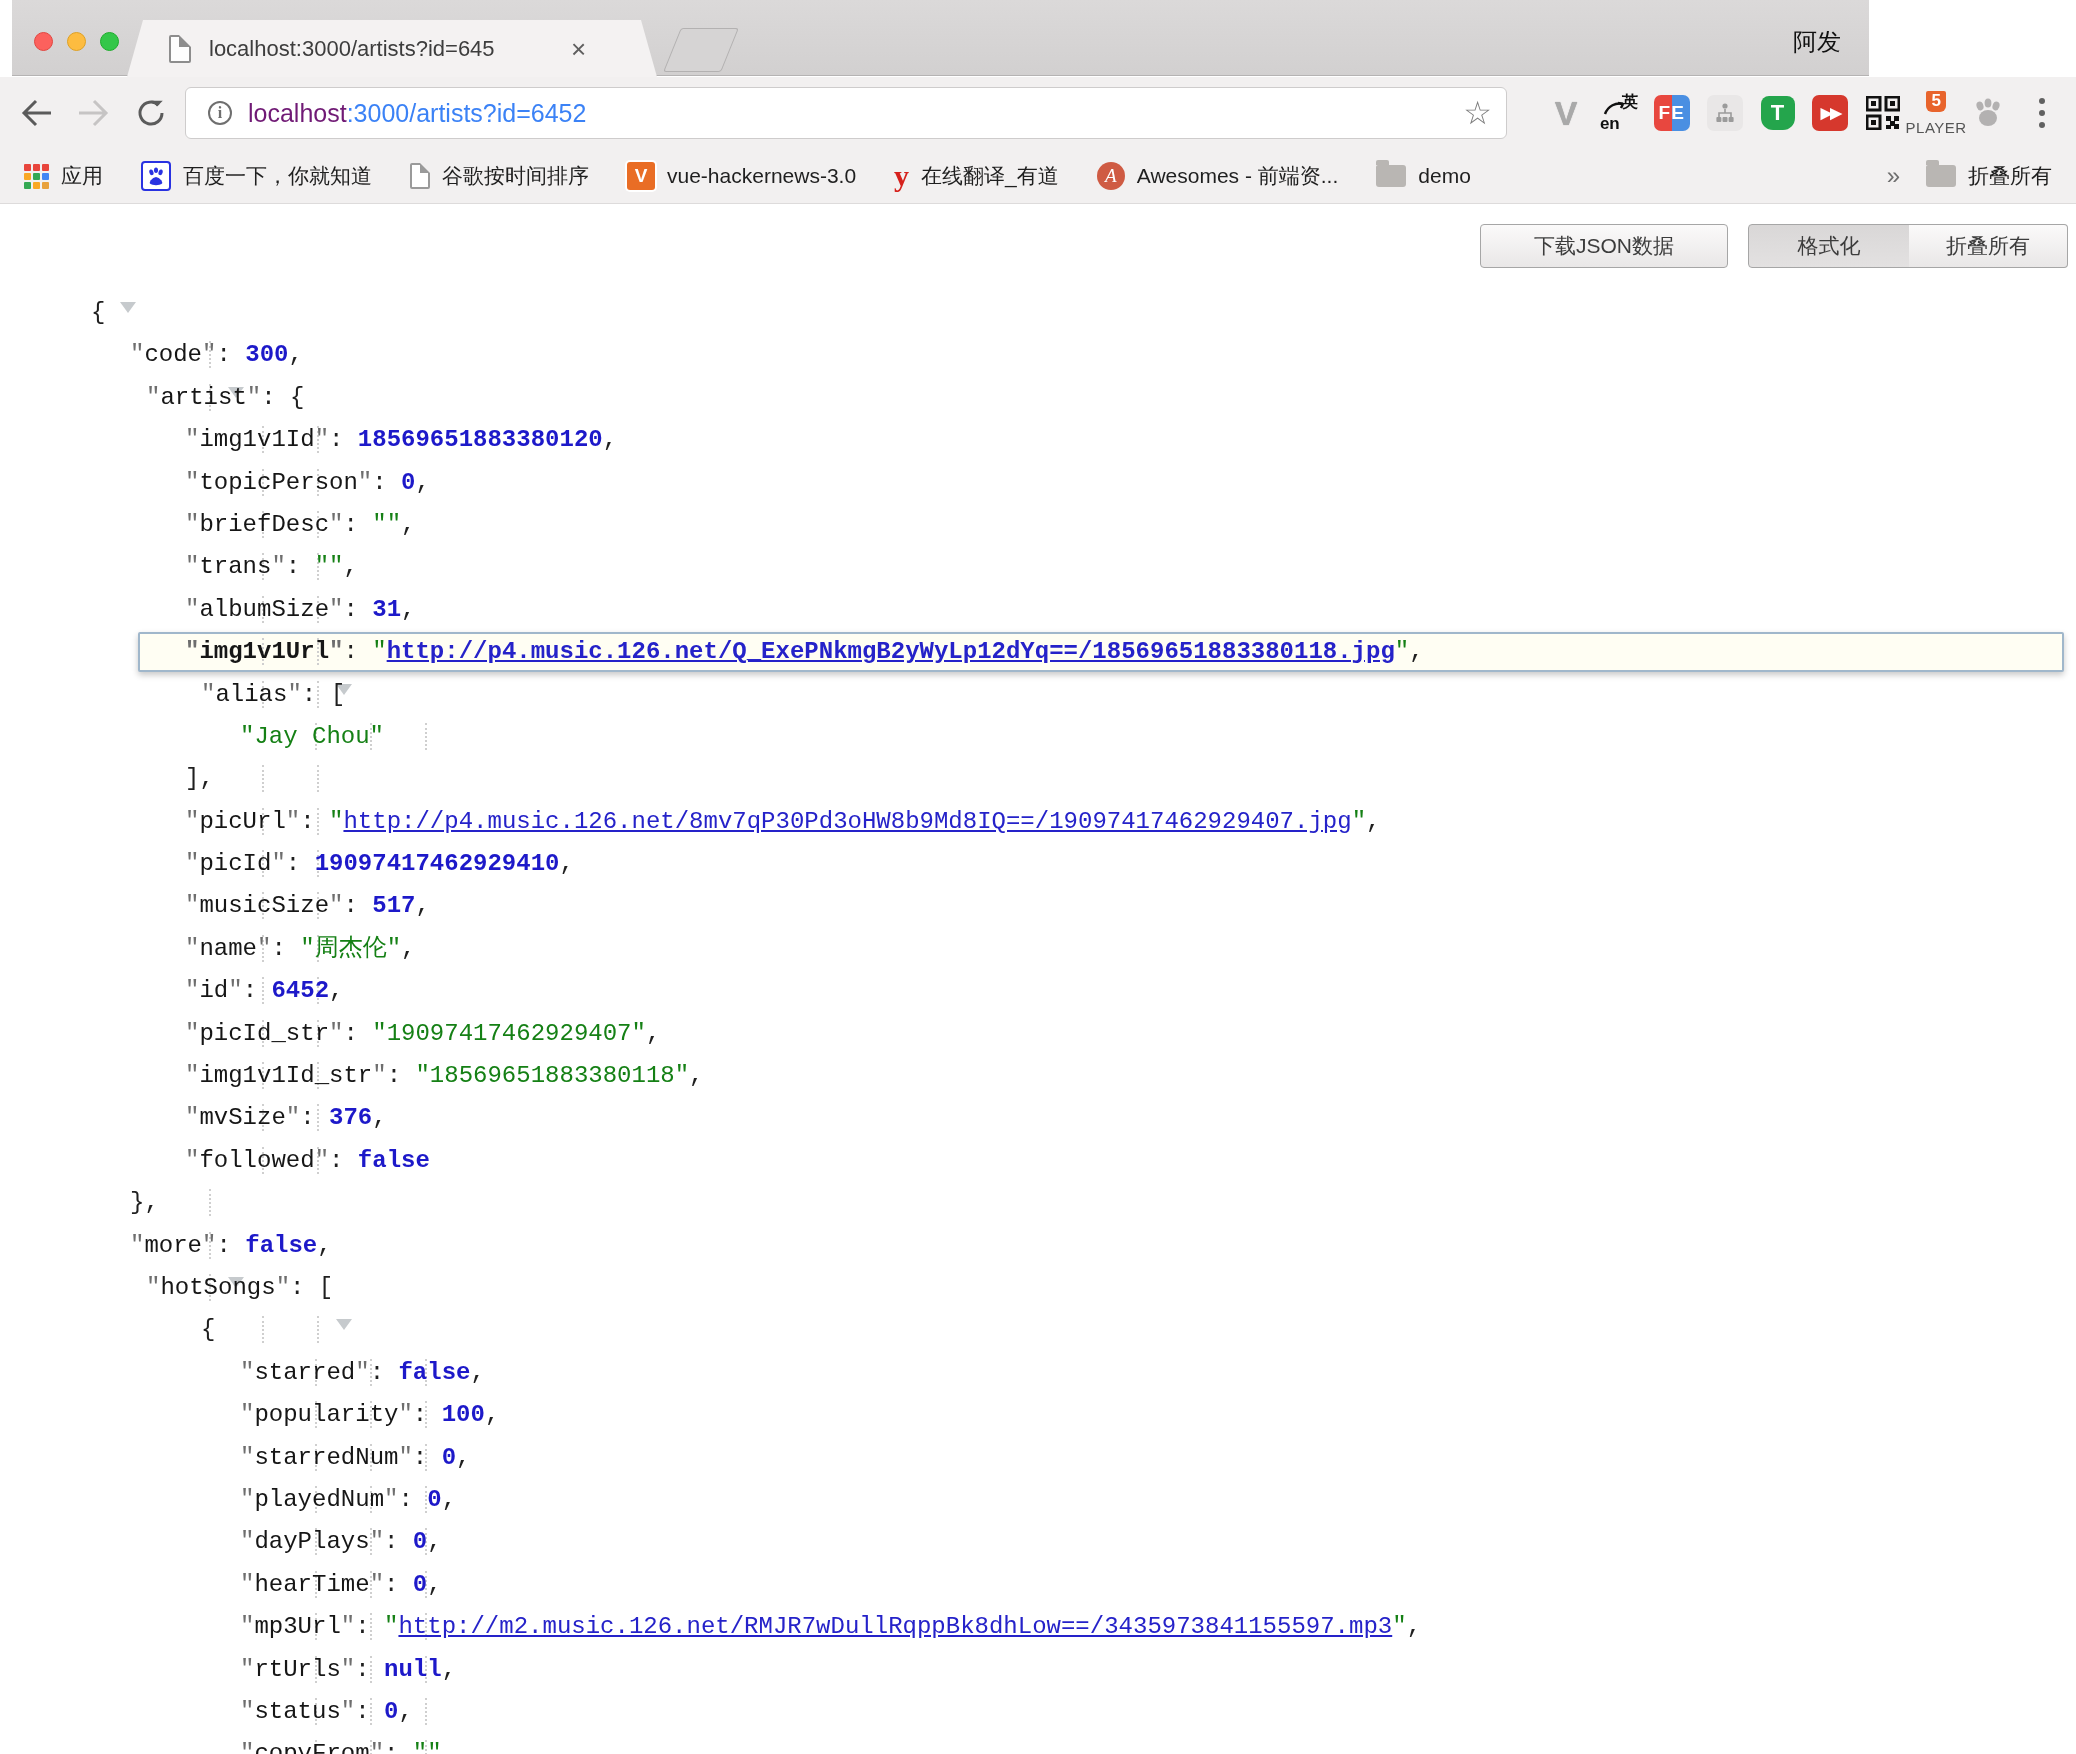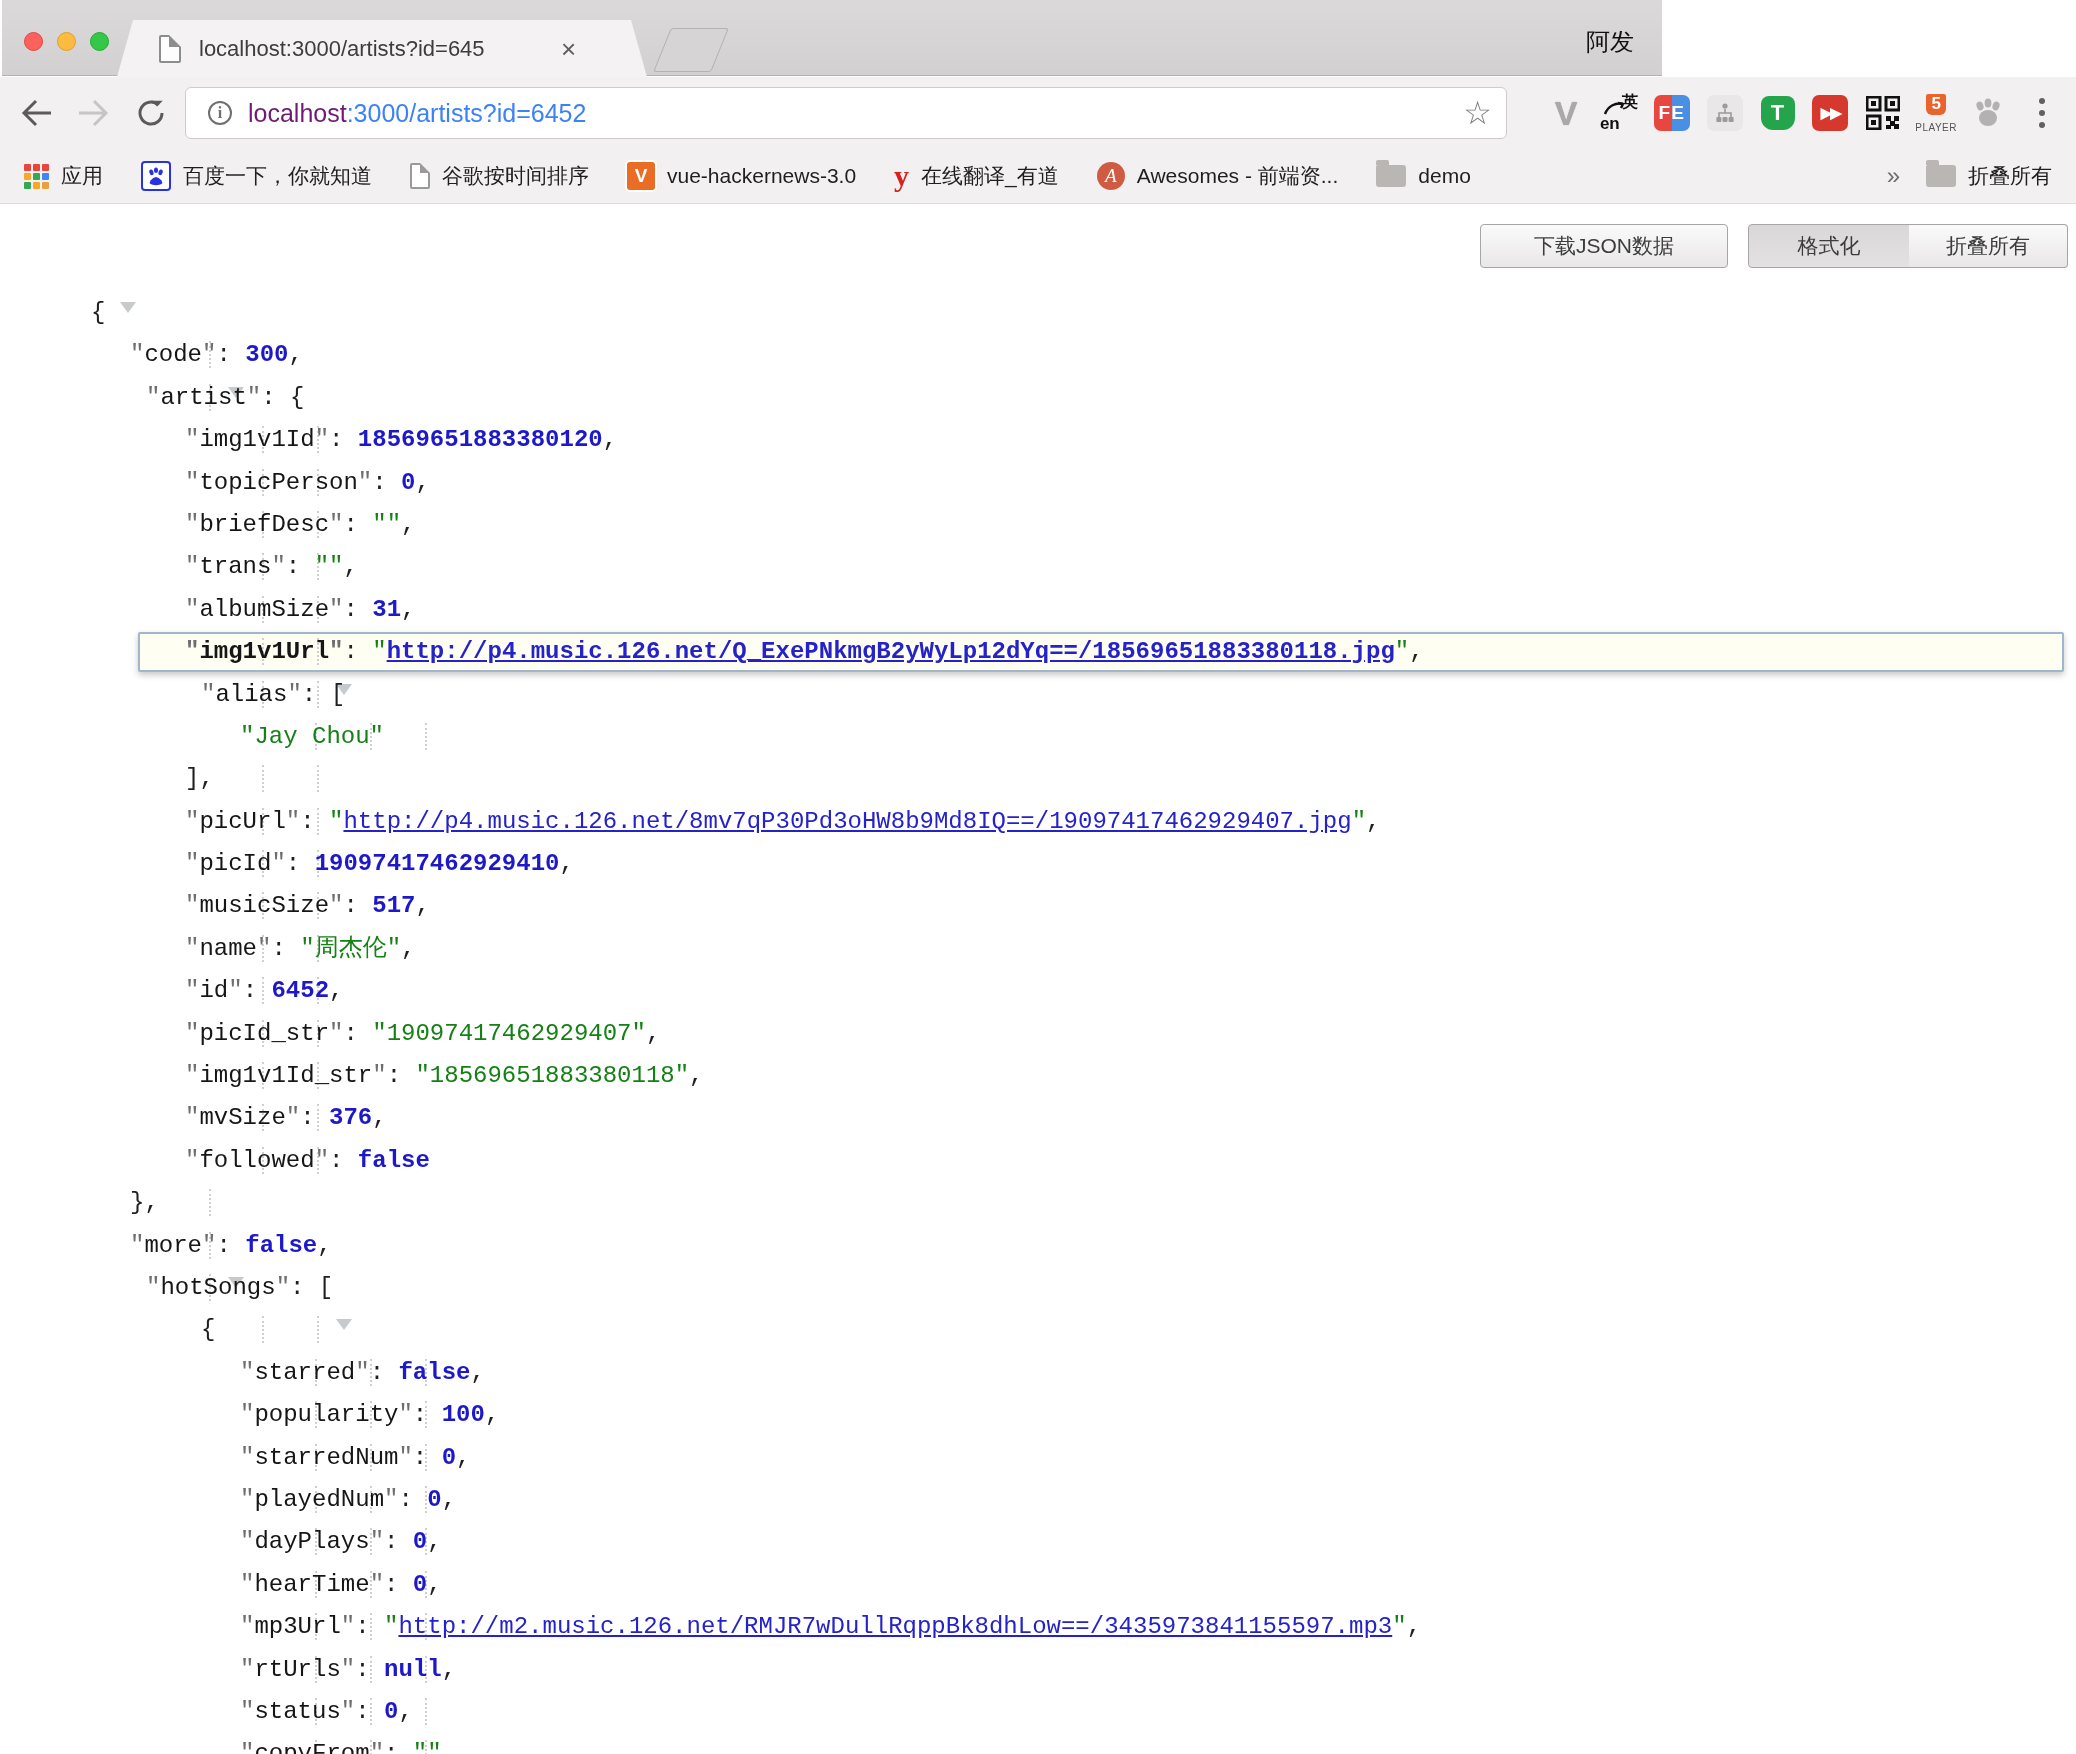--- a/index.html
+++ b/index.html
@@ -1,21 +1,21 @@
 <!DOCTYPE html>
 <html><head>
 <meta charset="utf-8">
 <style>
   * { margin:0; padding:0; box-sizing:border-box; }
   html,body { width:2076px; height:1754px; overflow:hidden; background:#fff;
     font-family:"Liberation Sans", sans-serif; }
   #stage { position:relative; width:2076px; height:1754px; }
 
   
-  .tabstrip { position:absolute; left:2px; top:0; width:1660px; height:76px;
+  .tabstrip { position:absolute; left:12px; top:0; width:1857px; height:76px;
     background:linear-gradient(#dbd9d9,#d2d0d0); border-bottom:1px solid #b5b3b3; }
   .lights { position:absolute; left:22px; top:32px; display:flex; gap:14px; }
   .light { width:19px; height:19px; border-radius:50%; }
   .light.r { background:#fc615d; border:1px solid #e24640; }
   .light.y { background:#fdbc40; border:1px solid #dfa123; }
   .light.g { background:#34c749; border:1px solid #1dad2b; }
   .tab { position:absolute; left:115px; top:20px; width:530px; height:57px;
     background:#f4f2f2; clip-path:polygon(16px 0, calc(100% - 16px) 0, 100% 100%, 0 100%);
     display:flex; align-items:center; }
   .tab-doc { width:22px; height:28px; border:2px solid #8d8d8d; border-radius:2px;
@@ -59,21 +59,21 @@
     text-shadow:0 0 1px #9a9a9a; }
   .ic-fe { background:linear-gradient(90deg,#e8473f 50%,#4a8fe2 50%); font-size:19px;
     letter-spacing:1px; }
   .ic-site { background:#e9e7e7; color:#9b9b9b; font-size:20px; border-radius:7px; }
   .ic-tm { background:#24a54c; border-radius:8px 8px 12px 12px; font-size:22px;
     width:34px; height:34px; }
   .ic-ff { background:#d6382d; font-size:15px; letter-spacing:-2px; }
   .ic-p5 { display:flex; flex-direction:column; align-items:center; line-height:1; }
   .ic-p5 .f5 { background:#e8642c; color:#fff; font-size:17px; font-weight:bold;
     padding:1px 5px 3px; border-radius:2px 2px 6px 6px; }
-  .ic-p5 .cap { font-size:10px; color:#555; margin-top:8px; letter-spacing:.5px;text-align:center; }
+  .ic-p5 .cap { font-size:15px; color:#555; margin-top:8px; letter-spacing:.5px;text-align:center; }
   .ic-paw svg { display:block; }
   .menu-dots { display:flex; flex-direction:column; gap:6px; align-items:center; }
   .menu-dots i { width:6px; height:6px; border-radius:50%; background:#616161; }
   .en-ic { position:relative; width:38px; height:38px; }
   .en-ic .zh { position:absolute; right:0; top:-2px; font-size:16px; color:#111; font-weight:bold;}
   .en-ic .en { position:absolute; left:0; bottom:-2px; font-size:17px; color:#111; font-weight:bold;}
   .en-ic svg { position:absolute; left:2px; top:4px; }
 
   
   .bookmarks { position:absolute; left:0; top:149px; width:2076px; height:55px;

